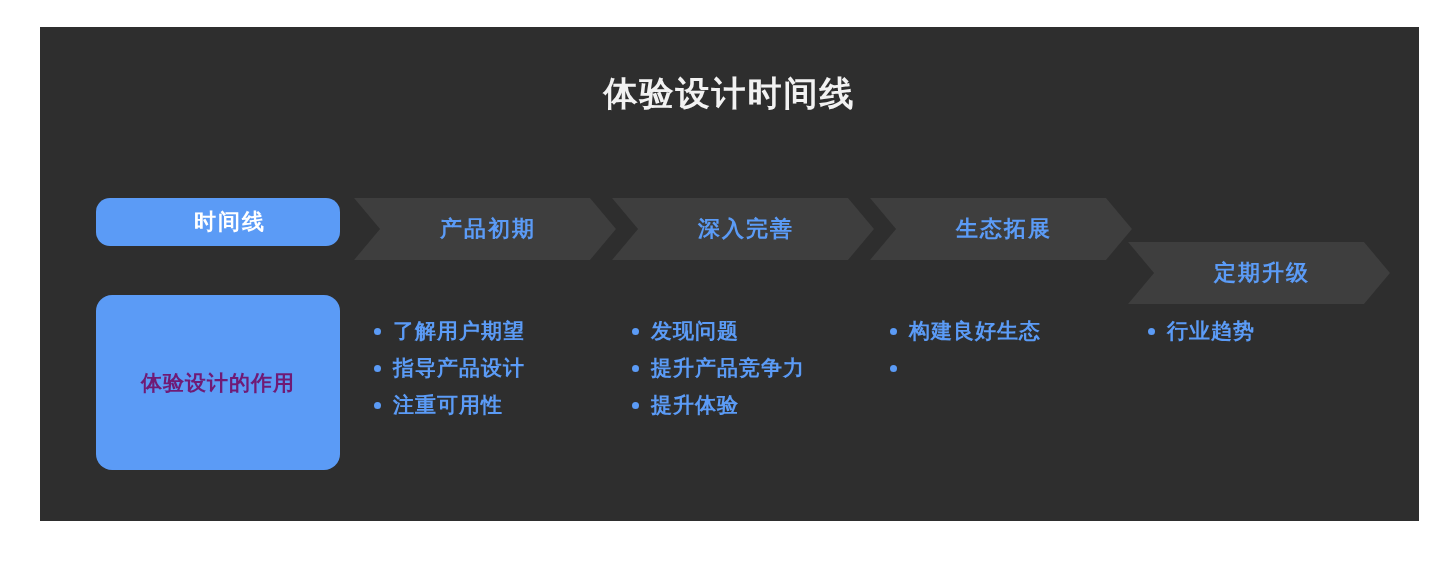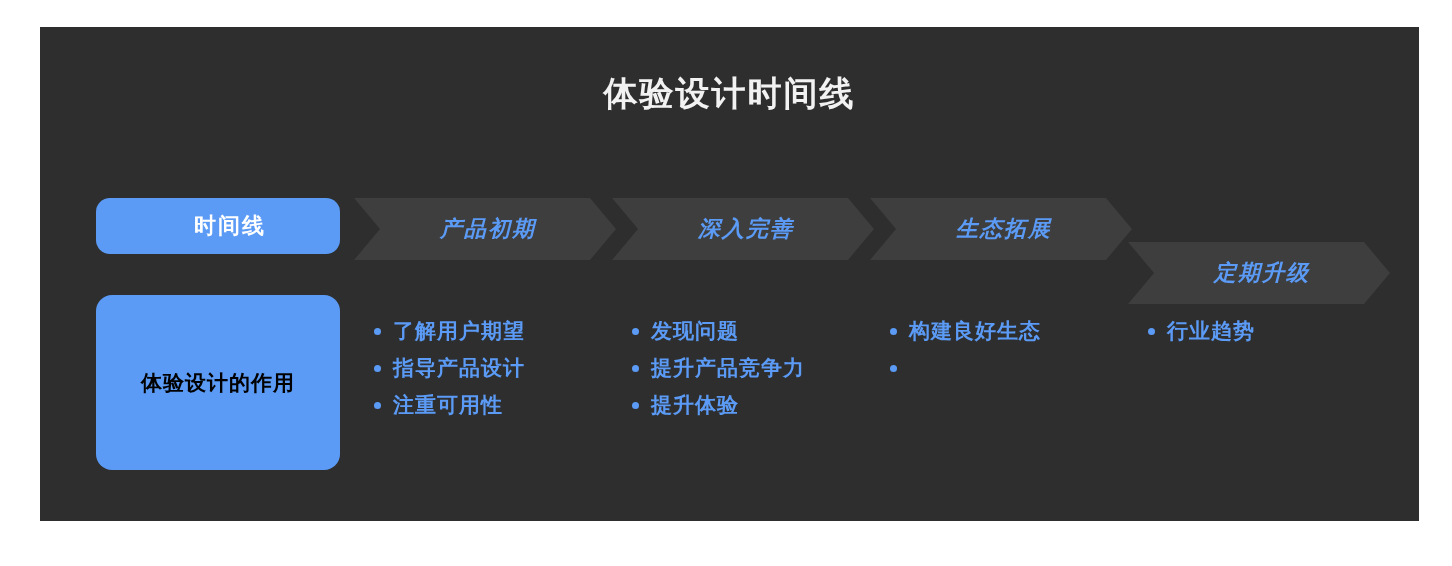--- a/index.html
+++ b/index.html
@@ -54,21 +54,21 @@
     top: 171px;
     width: 1323px;
     height: 62px;
   }
 
   .pill-head {
     position: absolute;
     left: 0;
     top: 0;
     width: 244px;
-    height: 56px;
+    height: 48px;
     background: #5b9bf6;
     border-radius: 14px;
     display: flex;
     align-items: center;
     justify-content: center;
     color: #ffffff;
     font-size: 22px;
     font-weight: bold;
     letter-spacing: 2px;
     box-sizing: border-box;
@@ -84,21 +84,21 @@
     align-items: center;
     justify-content: center;
     color: #5b9bf6;
     font-size: 22px;
     font-weight: bold;
     letter-spacing: 2px;
     box-sizing: border-box;
     -webkit-clip-path: polygon(0 0, calc(100% - 26px) 0, 100% 50%, calc(100% - 26px) 100%, 0 100%, 26px 50%);
     clip-path: polygon(0 0, calc(100% - 26px) 0, 100% 50%, calc(100% - 26px) 100%, 0 100%, 26px 50%);
   }
-  .chev > span { display:block; padding-left: 6px; font-style: italic; }
+  .chev > span { display:block; padding-left: 6px; }
 
   .chev-1 { left: 258px;  width: 262px; }
   .chev-2 { left: 516px;  width: 262px; }
   .chev-3 { left: 774px;  width: 262px; }
   .chev-4 { left: 1032px; width: 262px; margin-top: 44px; }
 
   
   .detail-row {
     position: absolute;
     left: 56px;
@@ -111,21 +111,21 @@
     position: absolute;
     left: 0;
     top: 0;
     width: 244px;
     height: 175px;
     background: #5b9bf6;
     border-radius: 16px;
     display: flex;
     align-items: center;
     justify-content: center;
-    color: #000000;
+    color: #701a75;
     font-size: 21px;
     font-weight: bold;
     letter-spacing: 1px;
     box-sizing: border-box;
   }
 
   .bullets {
     position: absolute;
     top: 0;
     width: 250px;

